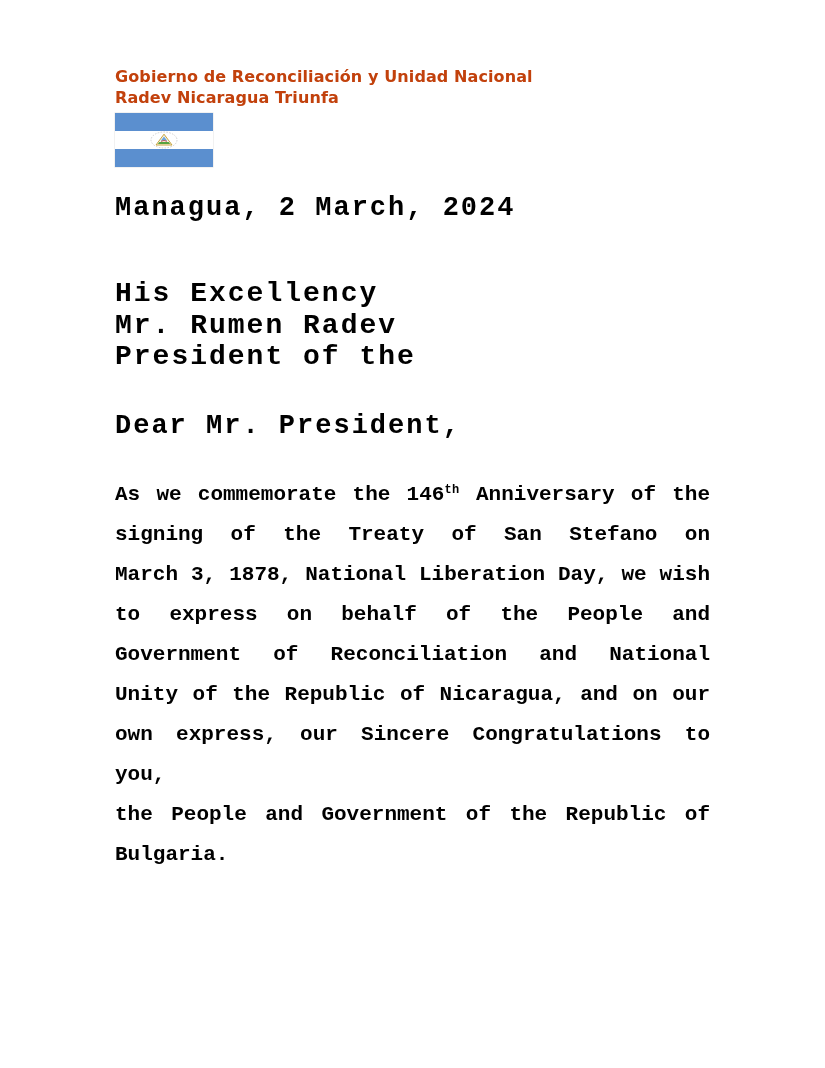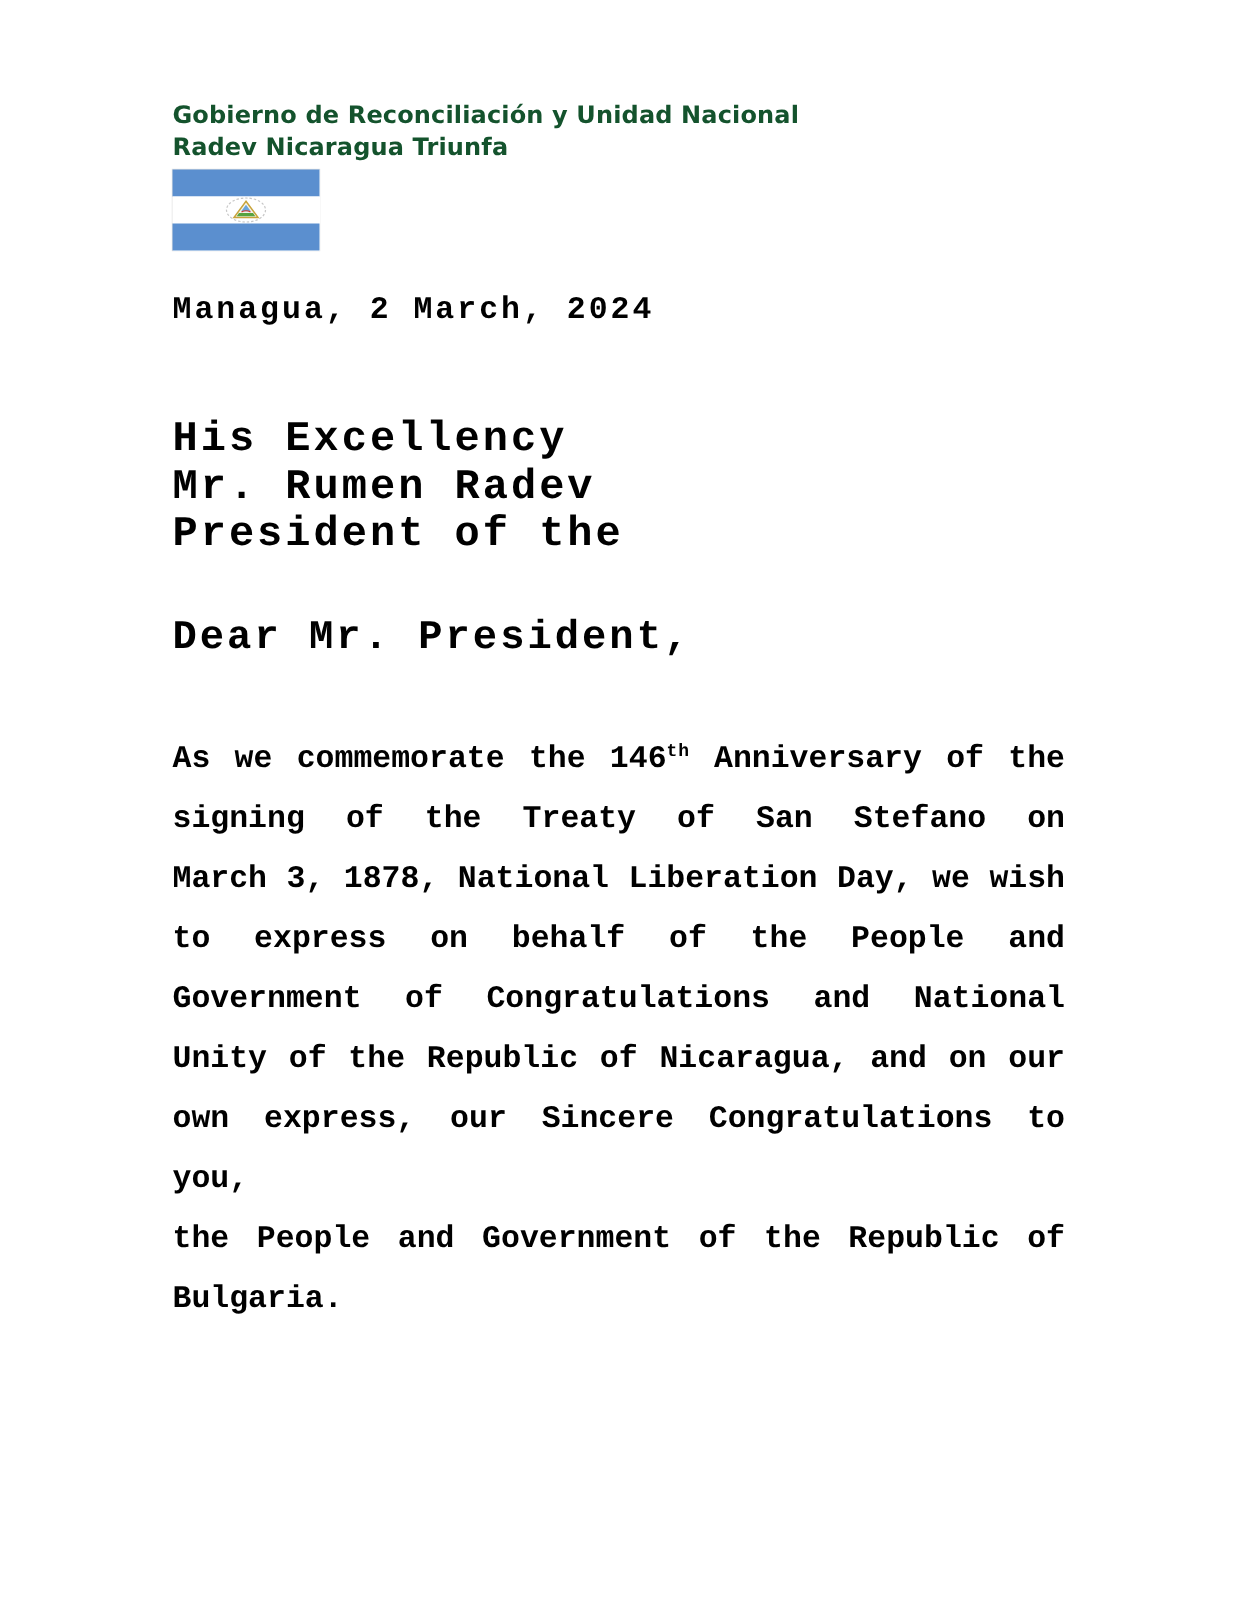--- a/index.html
+++ b/index.html
@@ -16,21 +16,21 @@
     font-family: "Liberation Mono", monospace;
   }
 
   
   .letterhead {
     margin-top: 66px;
     font-family: "DejaVu Sans", sans-serif;
     font-weight: bold;
     font-size: 16px;
     line-height: 21px;
-    color: #14532d;
+    color: #c2410c;
     letter-spacing: 0.1px;
     white-space: nowrap;
   }
 
   
   .flag {
     margin-top: 5px;
     width: 98px;
     height: 54px;
     position: relative;
@@ -42,21 +42,21 @@
   .flag .emblem {
     position: absolute;
     left: 50%; top: 50%;
     transform: translate(-50%, -50%);
     width: 30px; height: 18px;
   }
 
   
   .dateline {
     margin-top: 28px;
-    font-size: 21px;
+    font-size: 27px;
     font-weight: bold;
     letter-spacing: 2px;
     line-height: 26px;
     white-space: nowrap;
   }
   .recipient {
     margin-top: 57px;
     font-size: 28px;
     font-weight: bold;
     letter-spacing: 2px;
@@ -64,21 +64,21 @@
   }
   .salutation {
     margin-top: 40px;
     font-size: 27px;
     font-weight: bold;
     letter-spacing: 2px;
     line-height: 26px;
     white-space: nowrap;
   }
   .body-par {
-    margin-top: 48px;
+    margin-top: 36px;
     font-size: 21px;
     font-weight: bold;
     line-height: 40px;
   }
   .body-line {
     text-align: justify;
     text-align-last: justify;
   }
   .body-line.last {
     text-align-last: left;
@@ -121,20 +121,20 @@
     <div>President of the</div>
   </div>
 
   <div class="salutation">Dear Mr. President,</div>
 
   <div class="body-par">
     <div class="body-line"><span>As we commemorate the 146</span><sup class="ord">th</sup><span> Anniversary of the</span></div>
     <div class="body-line">signing of the Treaty of San Stefano on</div>
     <div class="body-line">March 3, 1878, National Liberation Day, we wish</div>
     <div class="body-line">to express on behalf of the People and</div>
-    <div class="body-line">Government of Congratulations and National</div>
+    <div class="body-line">Government of Reconciliation and National</div>
     <div class="body-line">Unity of the Republic of Nicaragua, and on our</div>
     <div class="body-line">own express, our Sincere Congratulations to you,</div>
     <div class="body-line">the People and Government of the Republic of</div>
     <div class="body-line last">Bulgaria.</div>
   </div>
 
 </div>
 
 </body></html>

